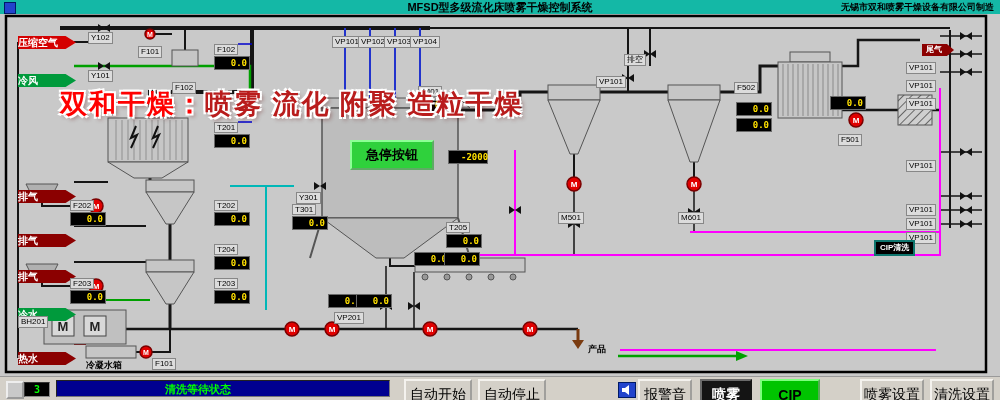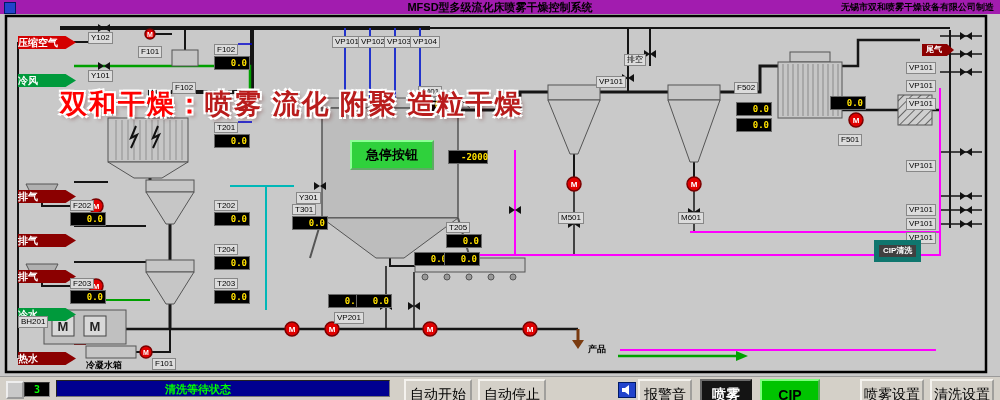--- a/index.html
+++ b/index.html
@@ -1,19 +1,19 @@
 <!DOCTYPE html>
 <html><head>
 <meta charset="utf-8">
 <style>
   html,body{margin:0;padding:0;}
   .screen{position:relative;width:1000px;height:400px;background:#c9c9c9;overflow:hidden;
           font-family:"Liberation Sans","DejaVu Sans",sans-serif;-webkit-user-select:none;}
   
-  .titlebar{position:absolute;left:0;top:0;width:1000px;height:14px;background:#a21caf;
+  .titlebar{position:absolute;left:0;top:0;width:1000px;height:14px;background:#14b8a6;
             border-bottom:1px solid #8a8a8a;}
   .app-icon{position:absolute;left:4px;top:2px;width:10px;height:10px;background:#2244cc;border:1px solid #001a66;}
   .title{position:absolute;left:0;right:0;text-align:center;font-weight:bold;font-size:11px;line-height:14px;color:#000;}
   .maker{position:absolute;right:6px;top:0;font-weight:bold;font-size:9px;line-height:14px;color:#000;}
   
   .main{position:absolute;left:0;top:14px;width:1000px;height:362px;background:#c9c9c9;}
   .main svg{position:absolute;left:0;top:0;}
   
   .watermark{position:absolute;left:60px;top:72px;width:640px;font-weight:bold;font-size:27px;
              letter-spacing:2px;color:#ff0000;white-space:nowrap;z-index:40;
@@ -24,21 +24,21 @@
        text-align:left;clip-path:polygon(0 0,82% 0,100% 50%,82% 100%,0 100%);z-index:20;}
   .src.red{background:#d40000;}
   .src.green{background:#009a3c;}
   .src.darkred{background:#8b0000;}
   
   .tag{position:absolute;font-size:8px;line-height:10px;background:#dcdcdc;border:1px solid #878787;
        padding:0 2px;color:#000;white-space:nowrap;z-index:25;}
   .tag.plain{background:none;border:none;font-weight:bold;font-size:9px;}
   .tag.outlet{background:#8b0000;color:#fff;border:none;font-weight:bold;
               clip-path:polygon(0 0,78% 0,100% 50%,78% 100%,0 100%);padding:1px 12px 1px 4px;}
-  .tag.cip{background:#404040;border:5px solid #0f766e;color:#fff;font-weight:bold;padding:1px 4px;}
+  .tag.cip{background:#000000;border:2px solid #0f766e;color:#fff;font-weight:bold;padding:1px 4px;}
   
   .disp{position:absolute;width:42px;z-index:25;}
   .disp .lbl{display:inline-block;font-size:8px;line-height:9px;background:#dcdcdc;border:1px solid #878787;
              padding:0 2px;margin-bottom:1px;color:#000;}
   .disp .val{background:#000;color:#ffe000;font:bold 9px "DejaVu Sans Mono",monospace;border:1px solid #6a6a6a;
              width:36px;text-align:right;padding:1px 2px;box-sizing:border-box;}
   .disp.wide .val{width:40px;padding-left:12px;}
   
   .estop{position:absolute;left:350px;top:126px;width:80px;height:26px;background:#2fd13c;
          border:2px outset #8dff96;color:#000;font-weight:bold;font-size:13px;display:flex;

